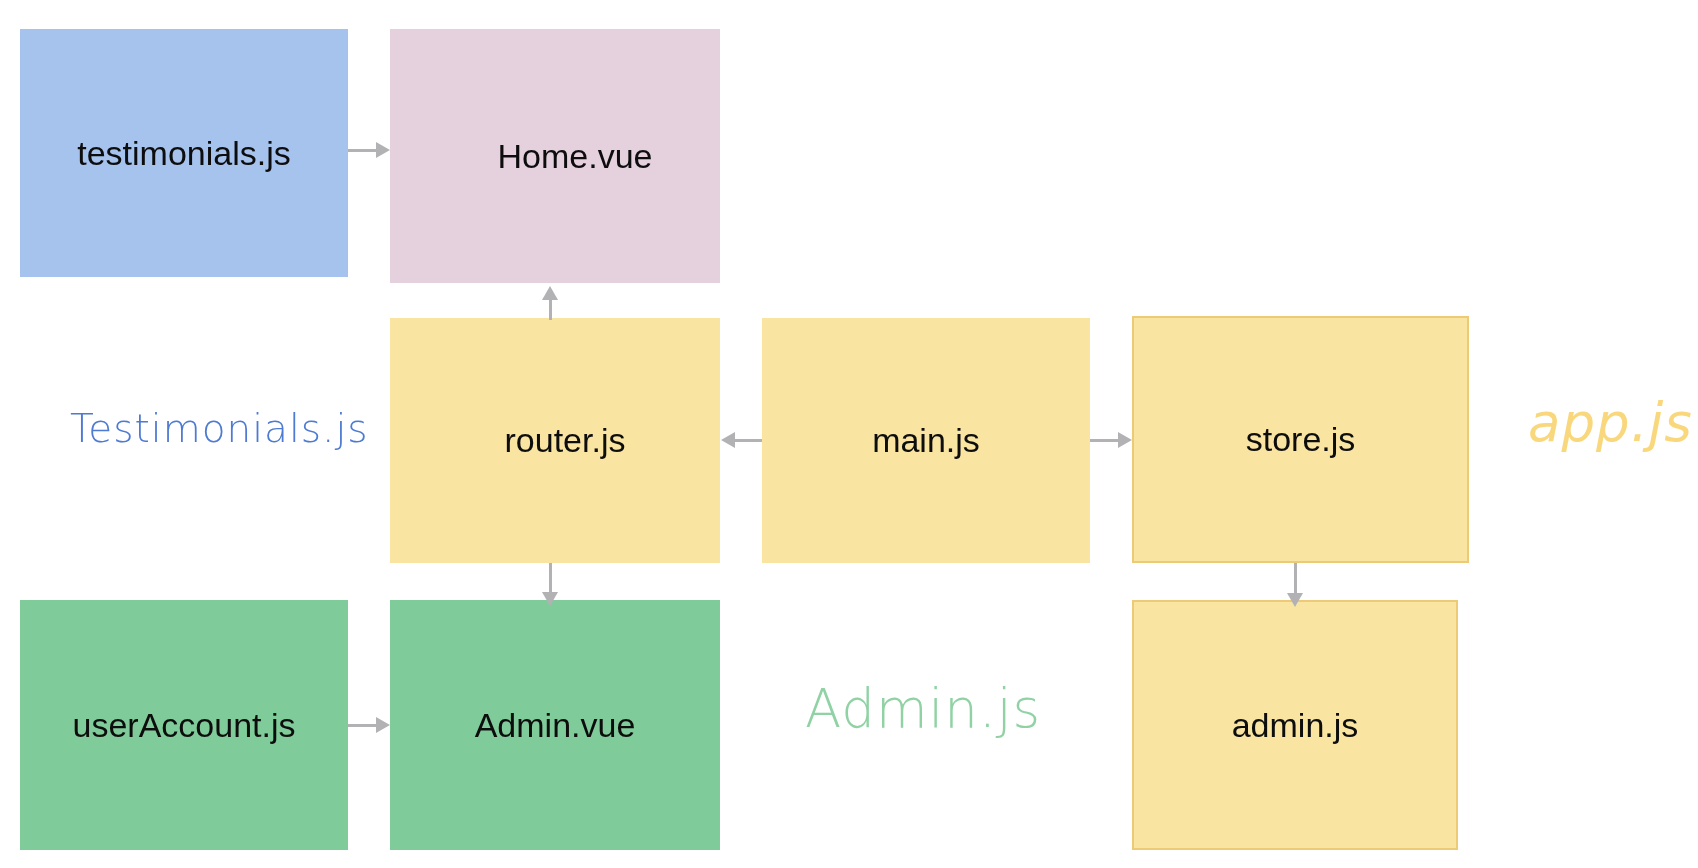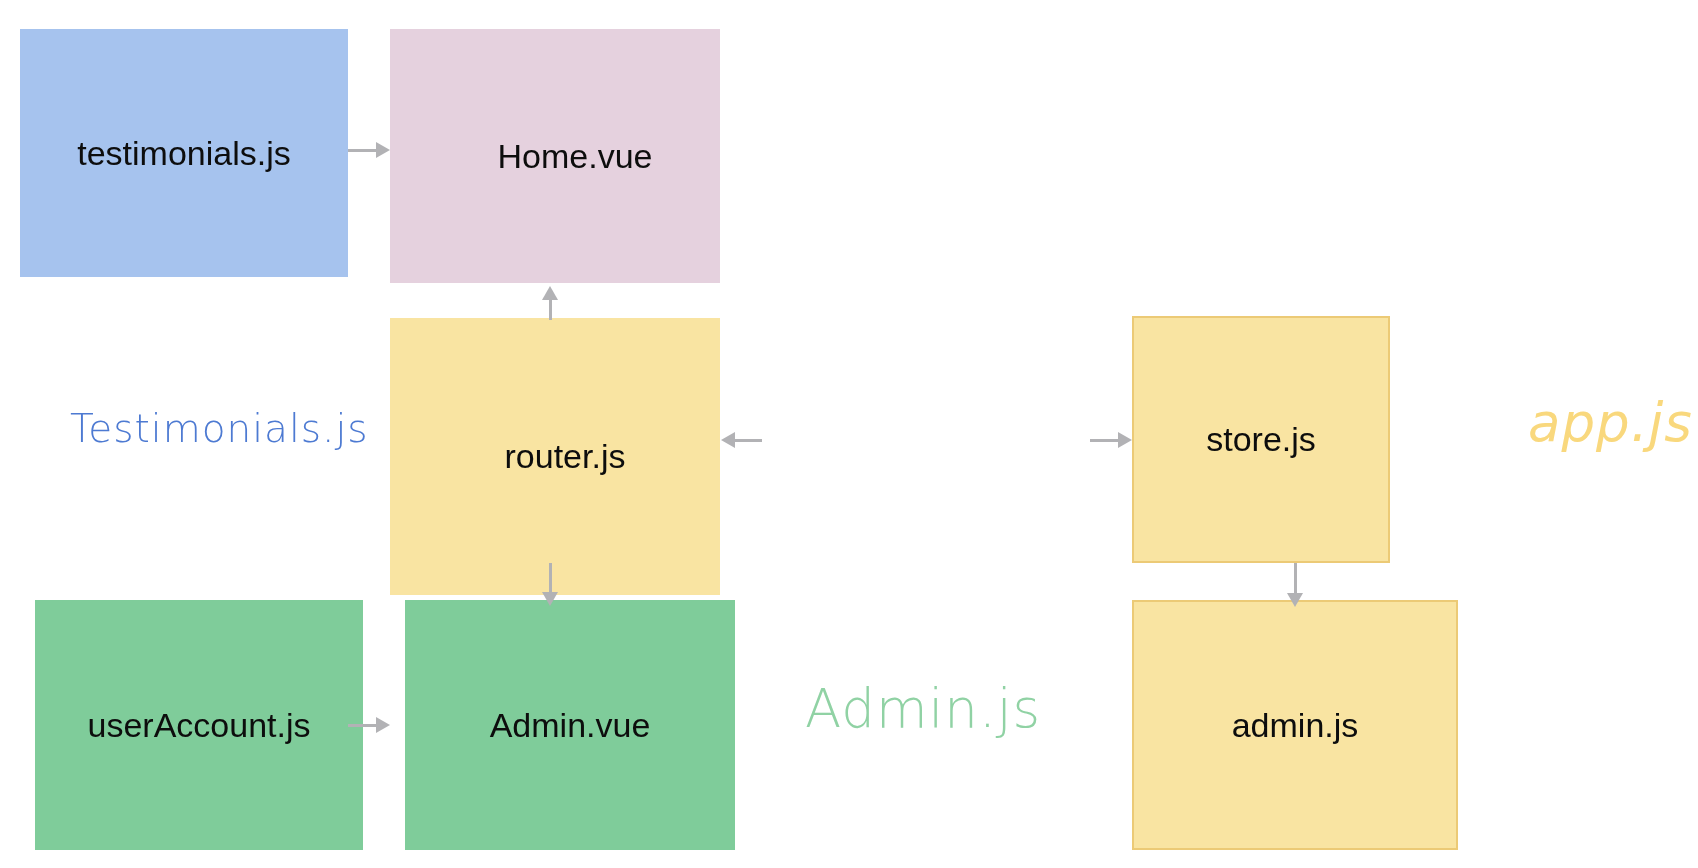--- a/index.html
+++ b/index.html
@@ -20,27 +20,27 @@
     justify-content: center;
     font-size: 34px;
     color: var(--box-text);
     box-sizing: border-box;
     text-align: center;
   }
   .blue   { background: var(--blue-box); }
   .pink   { background: var(--pink-box); padding-left: 40px; }
   .yellow { background: var(--yellow-box); }
   .yellow-bordered { background: var(--yellow-box); border: 2px solid var(--yellow-border); }
-  .green  { background: var(--green-box); margin-left: 15px; }
+  .green  { background: var(--green-box); }
 
   #box-testimonials { left: 20px;   top: 29px;  width: 328px; height: 248px; }
   #box-home-vue     { left: 390px;  top: 29px;  width: 330px; height: 254px; }
-  #box-router       { left: 390px;  top: 318px; width: 330px; height: 277px; padding-left: 20px; }
+  #box-router       { left: 390px;  top: 318px; width: 330px; height: 245px; padding-left: 20px; }
   #box-main         { left: 762px;  top: 318px; width: 328px; height: 245px; }
-  #box-store        { left: 1132px; top: 316px; width: 258px; height: 247px; }
+  #box-store        { left: 1132px; top: 316px; width: 337px; height: 247px; }
   #box-useraccount  { left: 20px;   top: 600px; width: 328px; height: 250px; }
   #box-admin-vue    { left: 390px;  top: 600px; width: 330px; height: 250px; }
   #box-admin-js     { left: 1132px; top: 600px; width: 326px; height: 250px; }
 
   
   .chunk-label {
     position: absolute;
     font-family: "DejaVu Sans", "Liberation Sans", sans-serif;
     font-weight: 300;
     letter-spacing: 1px;
@@ -97,20 +97,23 @@
     <span>testimonials.js</span>
   </div>
   <div class="box pink" id="box-home-vue">
     <span>Home.vue</span>
   </div>
 
   <div class="chunk-label" id="label-testimonials-js">Testimonials.js</div>
   <div class="box yellow" id="box-router">
     <span>router.js</span>
   </div>
+  <div class="box yellow" id="box-main">
+    <span>main.js</span>
+  </div>
   <div class="box yellow-bordered" id="box-store">
     <span>store.js</span>
   </div>
   <div class="chunk-label" id="label-app-js">app.js</div>
 
   <div class="box green" id="box-useraccount">
     <span>userAccount.js</span>
   </div>
   <div class="box green" id="box-admin-vue">
     <span>Admin.vue</span>

